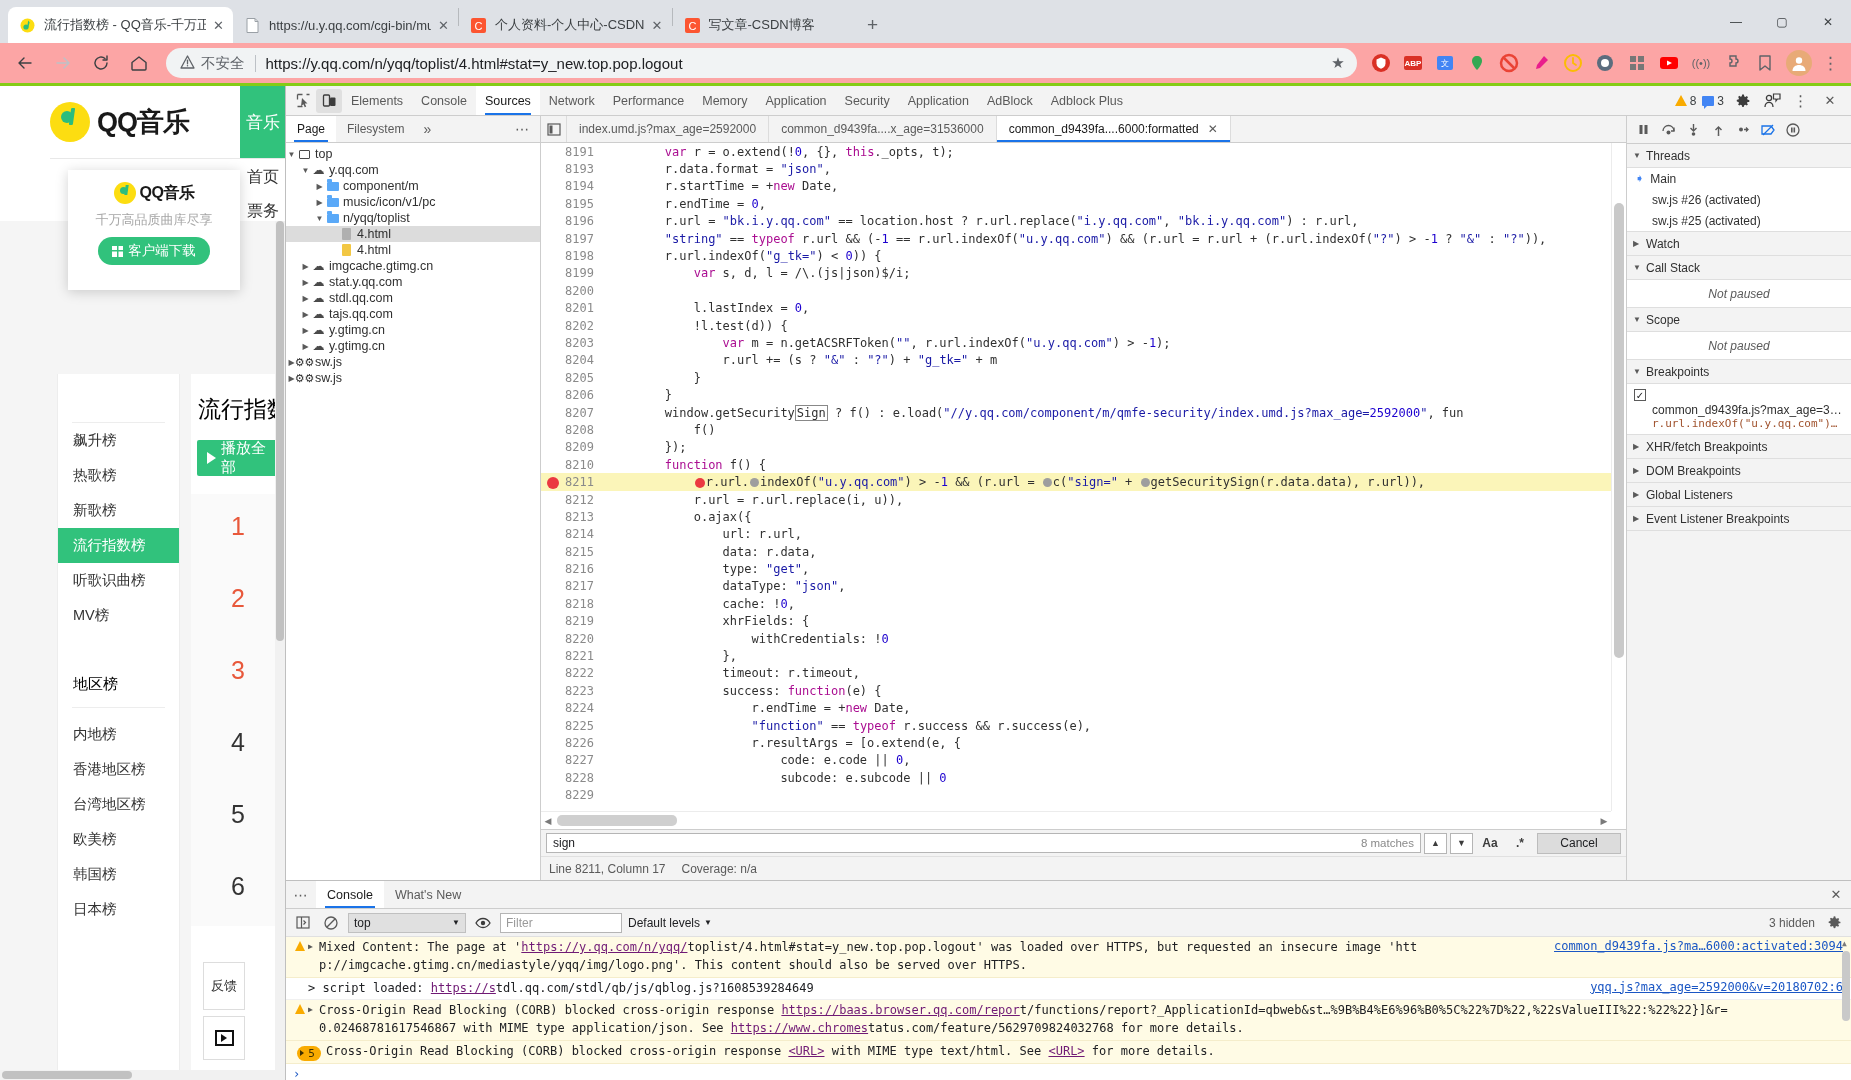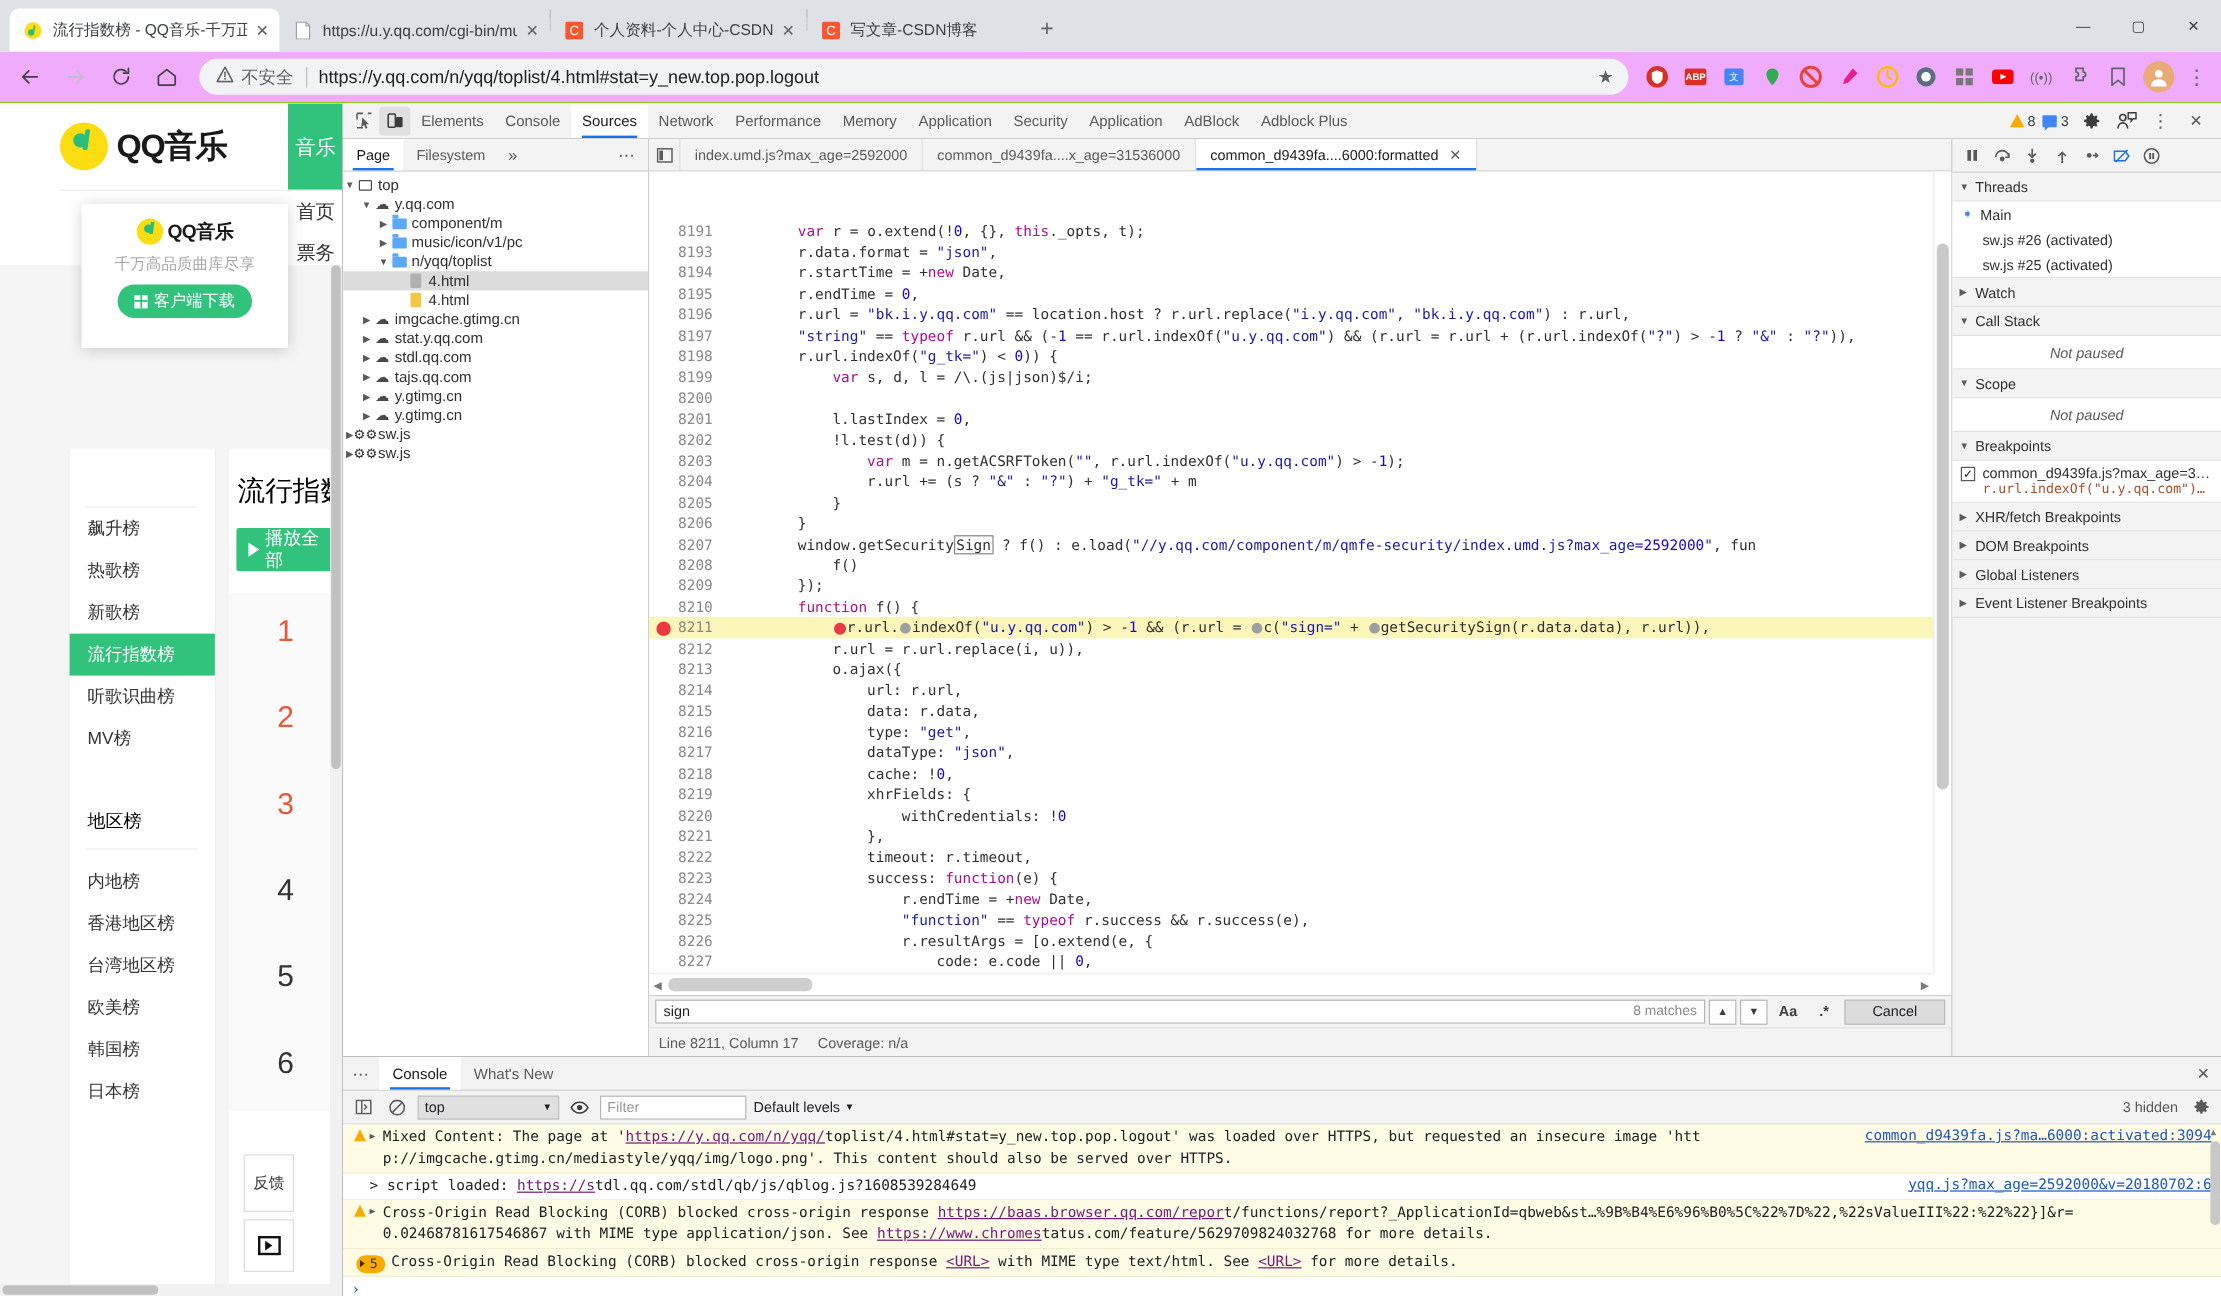--- a/index.html
+++ b/index.html
@@ -21,21 +21,21 @@
   .tab .favicon { width:17px; height:17px; margin-right:8px; flex:0 0 17px; display:flex; align-items:center; justify-content:center;}
   .tab .ttl { flex:1; white-space:nowrap; overflow:hidden; text-overflow:clip; font-size:13px; }
   .tab .xbtn { width:17px; height:17px; flex:0 0 17px; display:flex; align-items:center; justify-content:center;
                font-size:13px; color:#5f6368; margin-left:4px;}
   .tabsep { width:1px; height:18px; background:#b6b9bd; align-self:center; margin-bottom:9px; }
   .newtab { width:28px; height:28px; display:flex; align-items:center; justify-content:center; color:#5f6368;
             font-size:19px; margin:0 0 4px 6px;}
   .wincontrols { position:absolute; right:0; top:0; height:43px; display:flex; align-items:center; }
   .wincontrols div { width:46px; height:32px; display:flex; align-items:center; justify-content:center; color:#3c4043; font-size:12px;}
 
-  #toolbar { height:43px; background:#f0abfc; display:flex; align-items:center; padding:0 6px; border-bottom:1px solid #84cc16;justify-content:space-between;}
+  #toolbar { height:43px; background:#fca5a5; display:flex; align-items:center; padding:0 6px; border-bottom:3px solid #84cc16;justify-content:space-between;}
   .navbtn { width:32px; height:32px; display:flex; align-items:center; justify-content:center; margin:0 3px; color:#5f6368;}
   #omnibox { flex:1; height:30px; background:#f1f3f4; border-radius:16px; display:flex; align-items:center;
              padding:0 6px 0 14px; margin:0 8px; font-size:15px; color:#202124;}
   #omnibox .warn { display:flex; align-items:center; color:#5f6368; font-size:14.5px; }
   #omnibox .divider { width:1px; height:17px; background:#bdc1c6; margin:0 10px; }
   #omnibox .urltext { flex:1; color:#202124; font-size:15px; white-space:nowrap; overflow:hidden;}
   .starbtn { width:26px; display:flex; justify-content:center; color:#5f6368; font-size:15px;}
   .extico { width:28px; height:28px; margin:0 2px; display:flex; align-items:center; justify-content:center; border-radius:50%;}
   .avatar { width:26px; height:26px; border-radius:50%; background:#e8aa77; margin:0 5px; display:flex; align-items:center; justify-content:center;}
   .dots { width:28px; display:flex; align-items:center; justify-content:center; color:#5f6368; font-size:17px; letter-spacing:1px;}
@@ -142,21 +142,21 @@
 
   
   #editor { flex:1; display:flex; flex-direction:column; background:#fff; min-width:0;}
   #ed-tabs { height:27px; background:#f3f3f3; display:flex; align-items:stretch; border-bottom:1px solid #cdcdcd;}
   .ed-nav { width:26px; display:flex; align-items:center; justify-content:center; color:#5a5a5a; border-right:1px solid #dcdcdc;}
   .ed-tab { padding:0 12px; display:flex; align-items:center; font-size:12px; color:#5a5a5a; border-right:1px solid #dcdcdc; position:relative; white-space:nowrap;}
   .ed-tab.active { background:#fff; color:#1a1a1a; }
   .ed-tab.active::after{content:"";position:absolute;left:0;right:0;bottom:0;height:2px;background:#1a73e8;}
   .ed-tab .cx { margin-left:9px; font-size:12px; color:#5a5a5a;}
   #ed-body { flex:1; position:relative; overflow:hidden; background:#fff; }
-  #code { position:absolute; inset:0 15px 18px 0; overflow:hidden; font-family:"DejaVu Sans Mono","Liberation Mono",monospace; font-size:12px;margin-top:41px; }
+  #code { position:absolute; inset:0 15px 18px 0; overflow:hidden; font-family:"DejaVu Sans Mono","Liberation Mono",monospace; font-size:12px; }
   .cline { height:17.4px; display:flex; align-items:center; white-space:pre; }
   .cline.hl { background:#fbf5b9; }
   .gut { width:62px; flex:0 0 62px; text-align:right; padding-right:9px; color:#8a8a8a; background:#fff; position:relative;}
   .cline.hl .gut { background:#fbf5b9; }
   .bp { position:absolute; left:6px; top:2px; width:12px; height:12px; border-radius:50%; background:#eb3941; }
   .src { padding-left:4px; color:#303030; }
   .k  { color:#aa0d91; }  
   .s  { color:#1a1aa6; }  
   .n  { color:#1c00cf; }
   .mark { background:#fff; border:1px solid #888; padding:0 1px; }
@@ -184,21 +184,21 @@
   .dbg-ib { width:24px; height:24px; display:flex; align-items:center; justify-content:center; color:#5a5a5a; font-size:13px;}
   .dbg-ib.blue { color:#1a73e8; }
   .sect-hdr { height:24px; background:#f3f3f3; border-bottom:1px solid #dedede; display:flex; align-items:center; padding-left:6px; font-size:12px; color:#303030;}
   .caret { width:13px; font-size:8px; color:#5a5a5a; display:inline-block;}
   .sect-body { background:#fff; border-bottom:1px solid #dedede; }
   .thread-row { height:21px; display:flex; align-items:center; padding-left:8px; font-size:12px; color:#303030;}
   .thread-row .arrow { color:#4285f4; margin-right:6px; font-size:11px;}
   .notpaused { height:28px; display:flex; align-items:center; justify-content:center; font-style:italic; font-size:12px; color:#5a5a5a;}
   .bp-item { display:flex; padding:3px 5px 4px 7px; font-size:12px; background:#fff;}
   .bp-cb { width:12px;height:12px;border:1px solid #5a5a5a;background:#fff;margin-right:6px;margin-top:2px;flex:0 0 12px;display:flex;align-items:center;justify-content:center;font-size:10px;color:#202124;}
-  .bp-txt { overflow:hidden; }
+  .bp-txt { overflow:hidden;margin-top:16px; }
   .bp-txt .l1 { color:#303030; white-space:nowrap; overflow:hidden; text-overflow:ellipsis;}
   .bp-txt .l2 { font-family:"DejaVu Sans Mono","Liberation Mono",monospace; font-size:11px; color:#a0522d; white-space:nowrap; overflow:hidden; text-overflow:ellipsis;}
 
   
   #drawer { height:200px; flex:0 0 200px; background:#fff; border-top:1px solid #bfbfbf; display:flex; flex-direction:column;}
   #dw-tabs { height:28px; background:#f3f3f3; display:flex; align-items:stretch; border-bottom:1px solid #cdcdcd;}
   .dw-dots { width:30px; display:flex; align-items:center; justify-content:center; color:#5a5a5a; font-size:14px; letter-spacing:1px;}
   .dw-tab { padding:0 11px; display:flex; align-items:center; font-size:12.5px; color:#5a5a5a; position:relative;}
   .dw-tab.active { background:#fff; color:#1a1a1a;}
   .dw-tab.active::after{content:"";position:absolute;left:9px;right:9px;bottom:0;height:2px;background:#1a73e8;}

